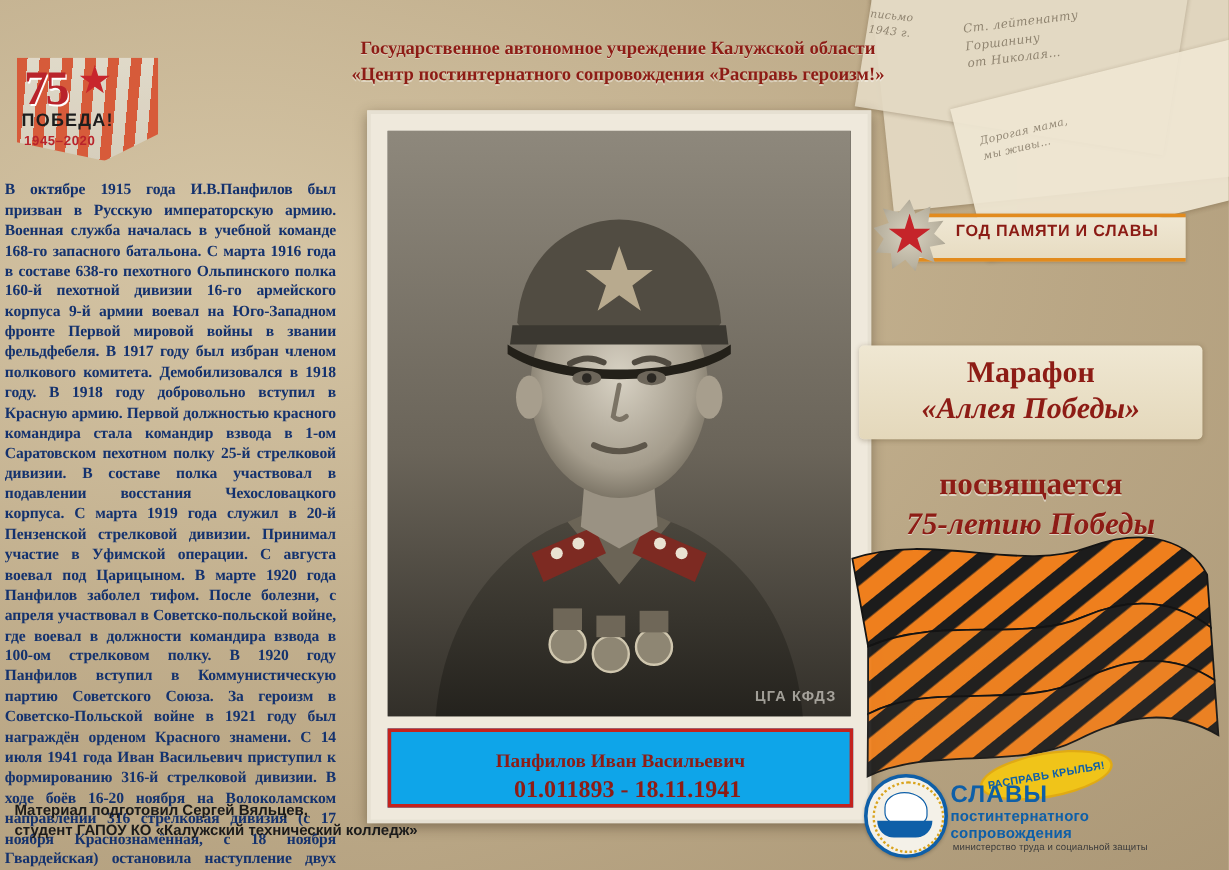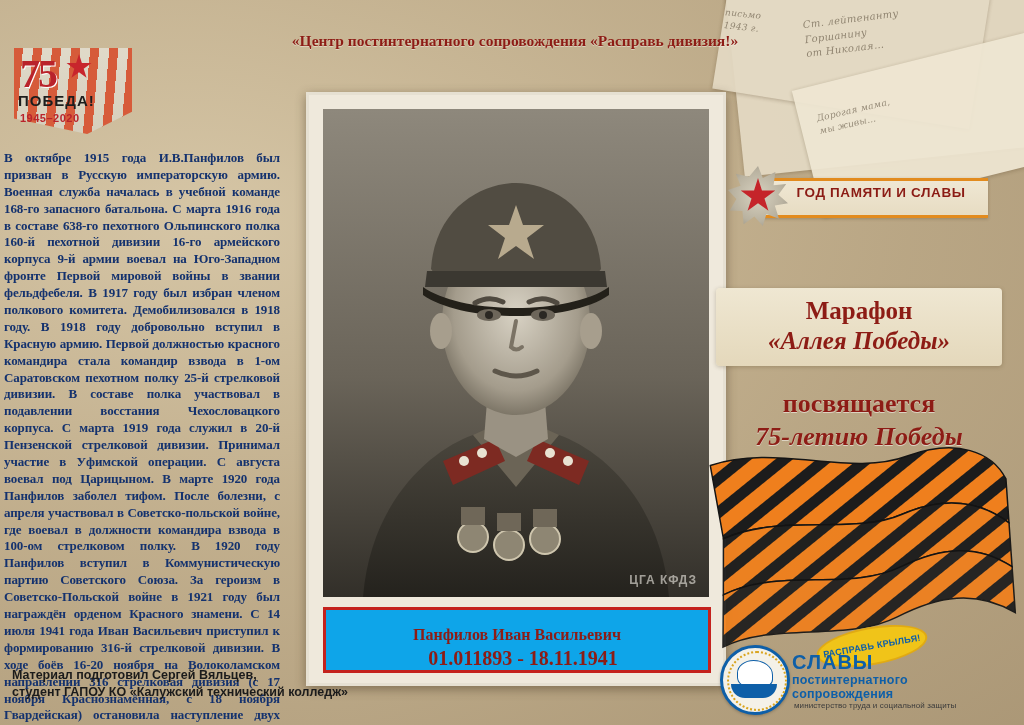--- a/index.html
+++ b/index.html
@@ -450,21 +450,22 @@
 
   <div class="emblem75">
     <div class="fan"></div>
     <div class="num">75</div>
     <div class="star"></div>
     <div class="pobeda">ПОБЕДА!</div>
     <div class="years">1945–2020</div>
   </div>
 
   <div class="header">
-    <div class="line">«Центр постинтернатного сопровождения «Расправь дивизия!»</div>
+    <div class="line">Государственное автономное учреждение Калужской области</div>
+    <div class="line">«Центр постинтернатного сопровождения «Расправь героизм!»</div>
   </div>
 
   <div class="body-text">В октябре 1915 года И.В.Панфилов был призван в Русскую императорскую армию. Военная служба началась в учебной команде 168-го запасного батальона. С марта 1916 года в составе 638-го пехотного Ольпинского полка 160-й пехотной дивизии 16-го армейского корпуса 9-й армии воевал на Юго-Западном фронте Первой мировой войны в звании фельдфебеля. В 1917 году был избран членом полкового комитета. Демобилизовался в 1918 году. В 1918 году добровольно вступил в Красную армию. Первой должностью красного командира стала командир взвода в 1-ом Саратовском пехотном полку 25-й стрелковой дивизии. В составе полка участвовал в подавлении восстания Чехословацкого корпуса. С марта 1919 года служил в 20-й Пензенской стрелковой дивизии. Принимал участие в Уфимской операции. С августа воевал под Царицыном. В марте 1920 года Панфилов заболел тифом. После болезни, с апреля участвовал в Советско-польской войне, где воевал в должности командира взвода в 100-ом стрелковом полку. В 1920 году Панфилов вступил в Коммунистическую партию Советского Союза. За героизм в Советско-Польской войне в 1921 году был награждён орденом Красного знамени. С 14 июля 1941 года Иван Васильевич приступил к формированию 316-й стрелковой дивизии. В ходе боёв 16-20 ноября на Волоколамском направлении 316 стрелковая дивизия (с 17 ноября Краснознамённая, с 18 ноября Гвардейская) остановила наступление двух танковых и одной пехотной дивизии вермахта. За успешные действия в ходе этих боёв дивизия, уже ставшая 8-й гвардейской Краснознамённой, 23 ноября получила звание Панфиловской. Генерал Панфилов получил звание Герой Советского Союза (посмертно), Орден Ленина (посмертно), три Ордена Красного Знамени, Юбилейную медаль «XX лет Рабоче-Крестьянской Красной Армии», медаль «За оборону Москвы» (посмертно), именное оружие (пистолет «парабеллум») от Реввоенсовета СССР, именное оружие (пистолет Коровина) от ЦИК Киргизский АССР.</div>
 
   <div class="photo-wrap">
     <div class="photo">
       <svg class="pfig" viewBox="0 0 386 488" preserveAspectRatio="none">
         <defs>
           <linearGradient id="bg" x1="0" y1="0" x2="0" y2="1">
             <stop offset="0%" stop-color="#8e887c"></stop>

